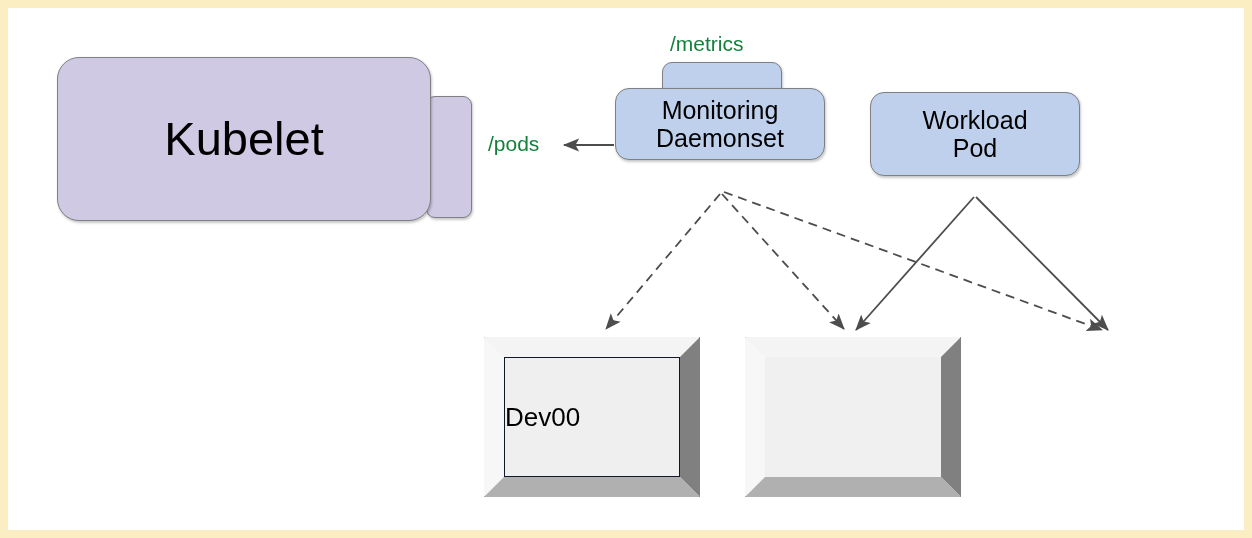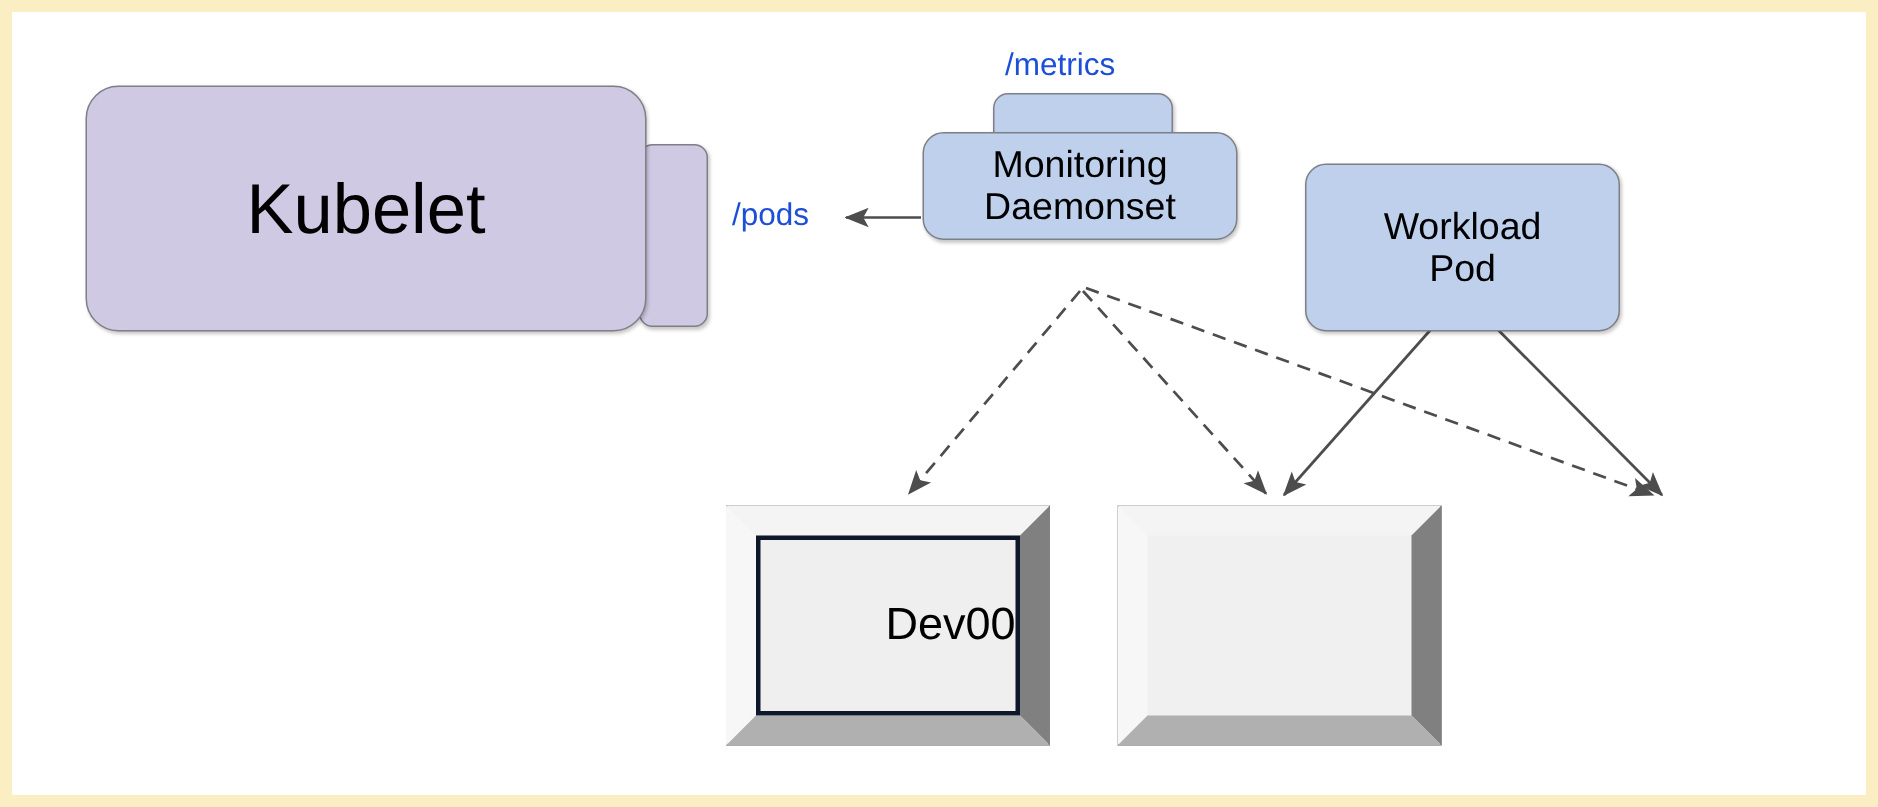--- a/index.html
+++ b/index.html
@@ -82,30 +82,29 @@
     top: 80px;
     width: 210px;
     height: 72px;
     font-size: 25px;
     z-index: 2;
   }
   #workload-box {
     left: 862px;
     top: 84px;
     width: 210px;
-    height: 112px;
+    height: 84px;
     font-size: 25px;
     z-index: 2;
-    margin-top: 17px;
   }
 
   
   .port-label {
     position: absolute;
-    color: #1d4ed8;
+    color: #15803d;
     font-size: 21px;
     white-space: nowrap;
     z-index: 4;
   }
   #label-pods    { left: 480px; top: 124px; }
   #label-metrics { left: 662px; top: 24px; }
 
   
   .device {
     position: absolute;
@@ -152,26 +151,26 @@
     border-right: 20px solid transparent;
     box-sizing: border-box;
   }
   .device .screen {
     position: absolute;
     left: 20px;
     top: 20px;
     right: 20px;
     bottom: 20px;
     background: #efefef;
-    border: 3px solid #0f172a;
+    border: 1px solid #0f172a;
     box-sizing: border-box;
     display: flex;
     align-items: center;
-    justify-content: flex-end;
-    font-size: 30px;
+    justify-content: flex-start;
+    font-size: 26px;
     color: #000000;
   }
   #dev00 { left: 476px; top: 329px; }
   #dev01 { left: 737px; top: 329px; }
   #dev02 { left: 995px; top: 329px; }
 </style>
 </head>
 <body>
 
 <div id="canvas">

